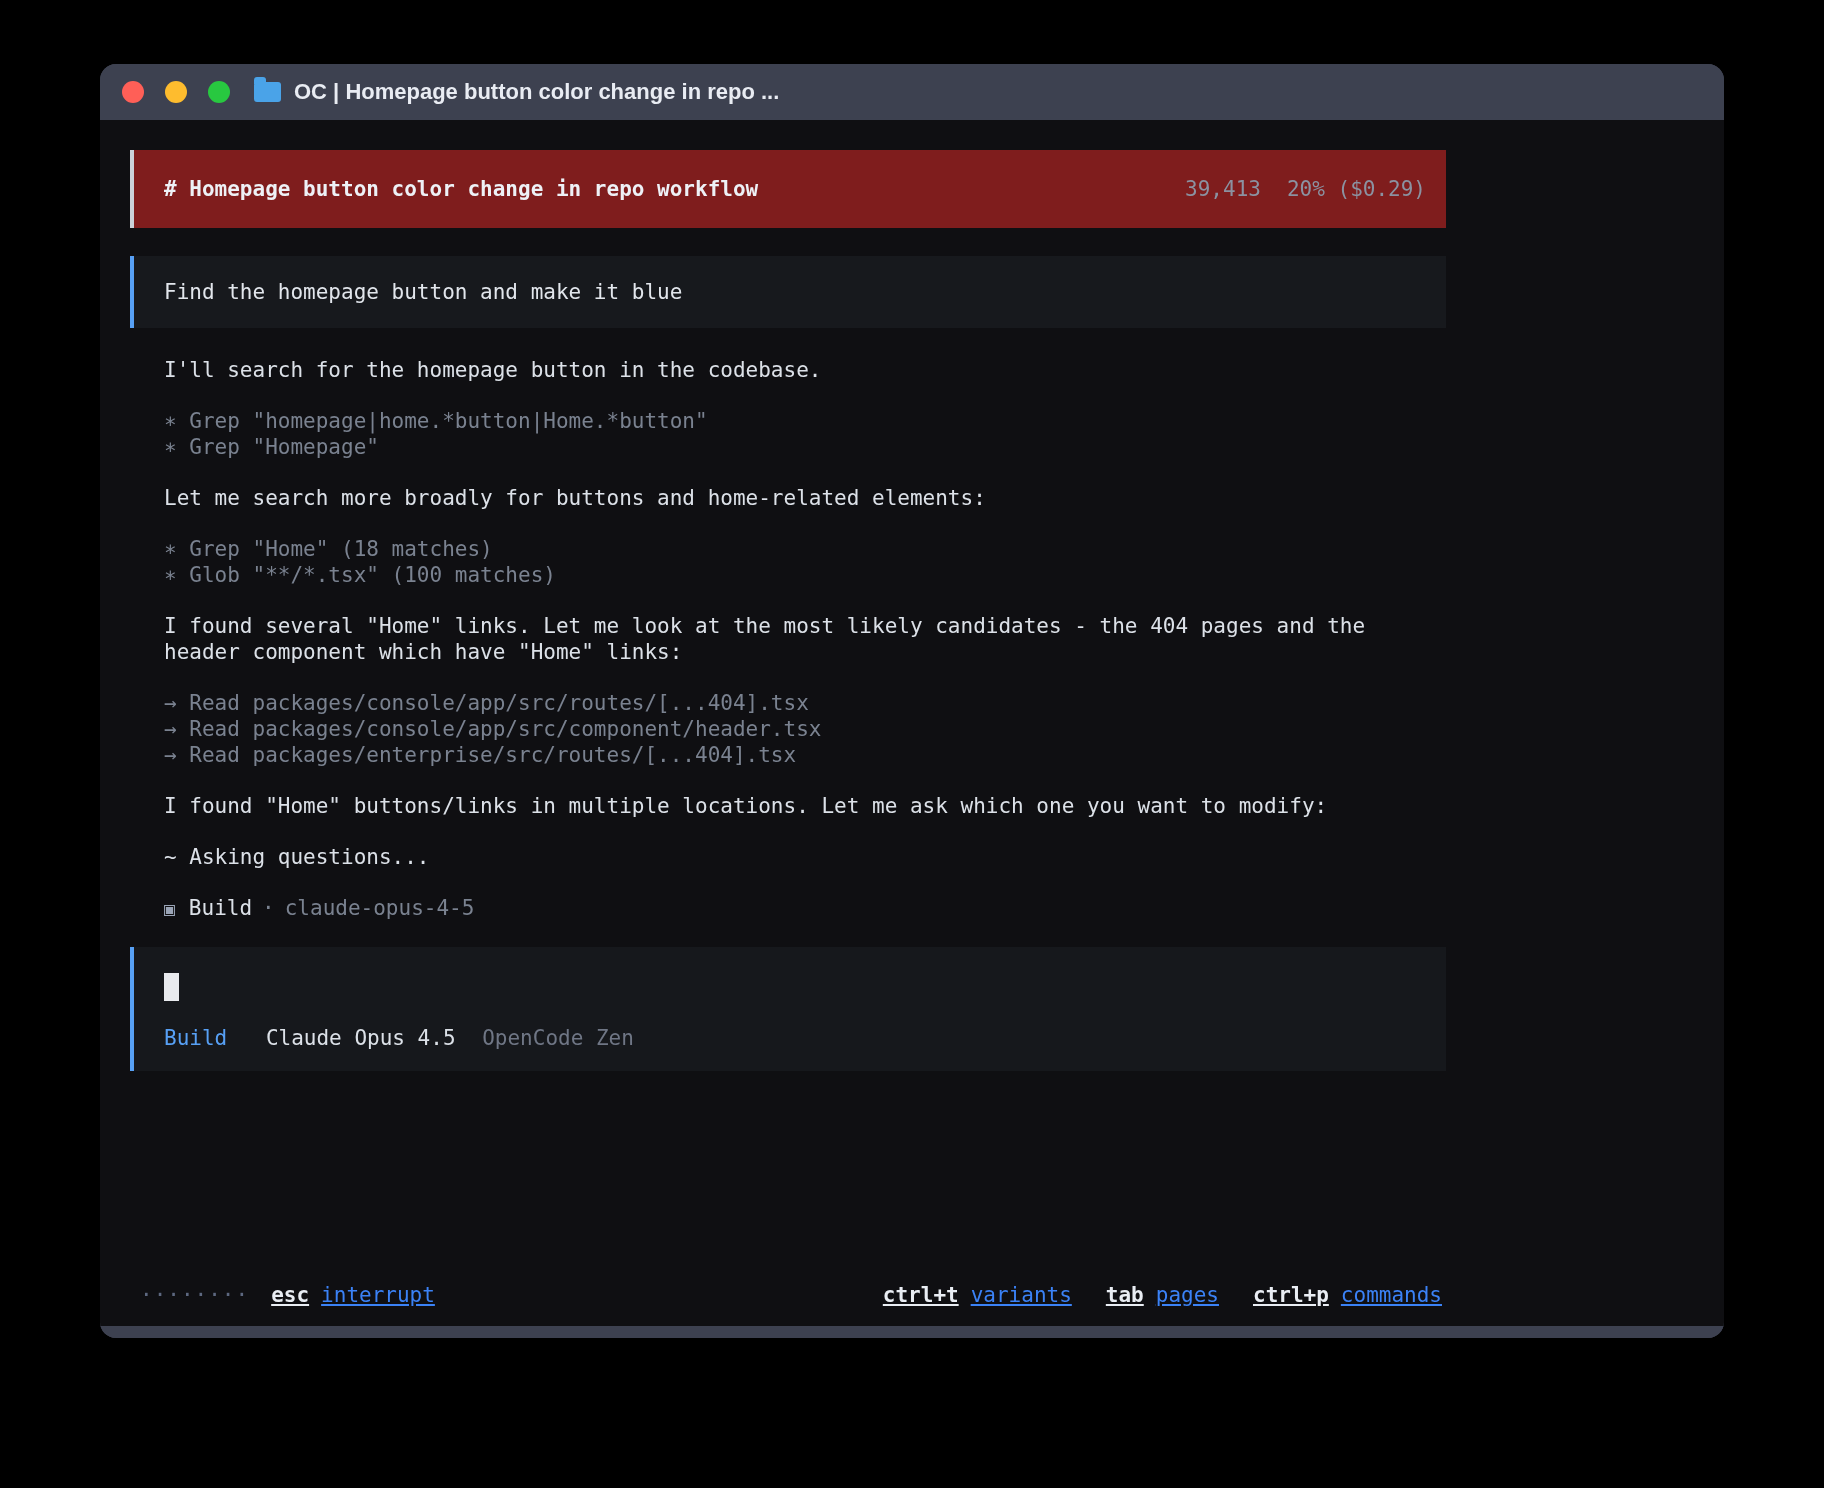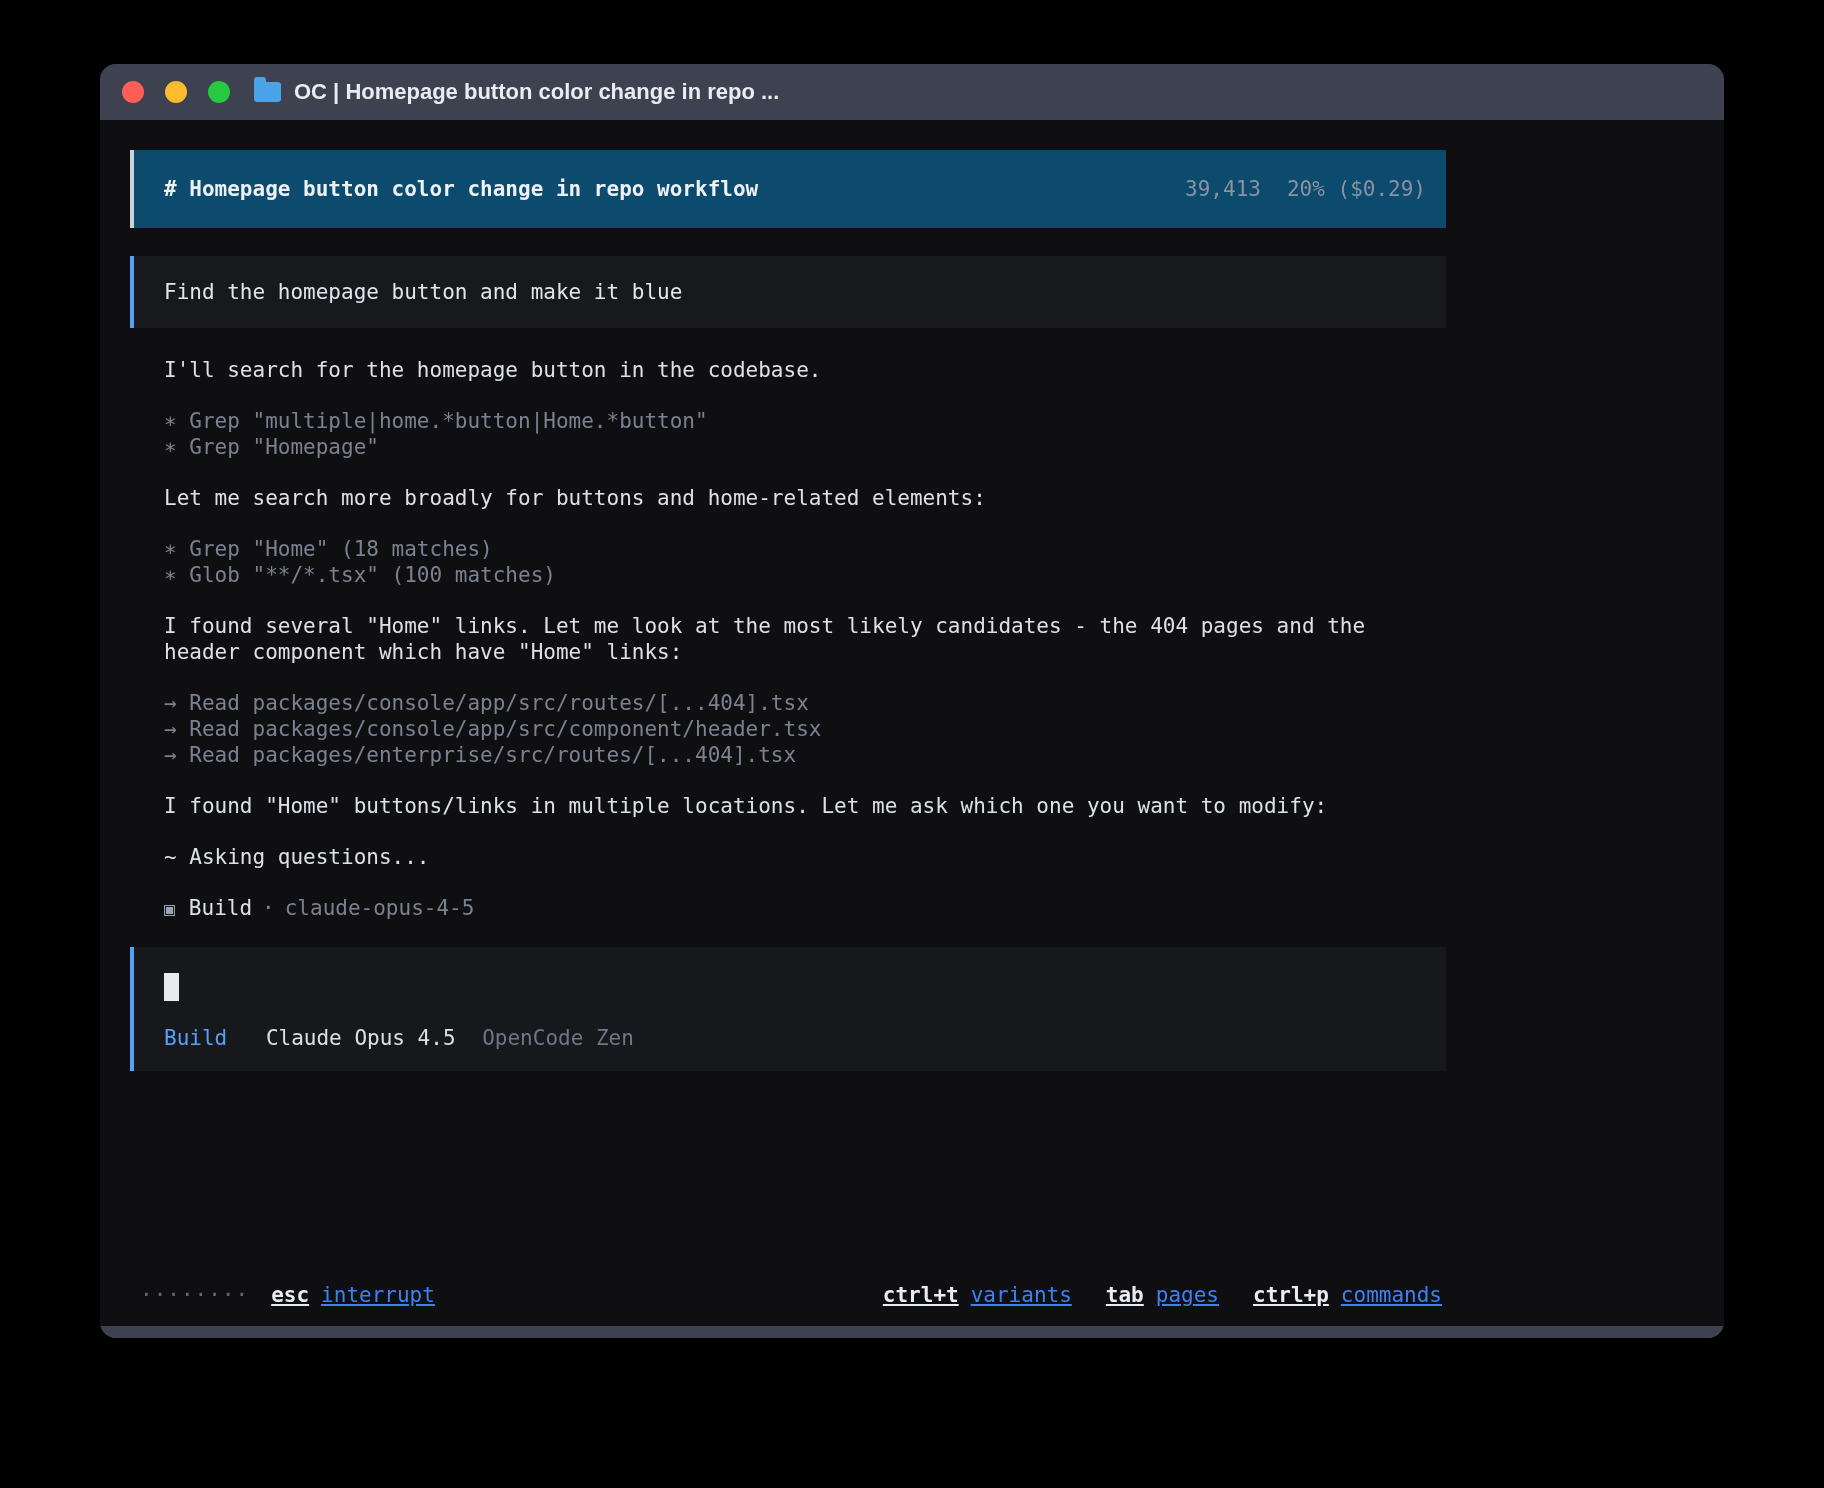--- a/index.html
+++ b/index.html
@@ -56,21 +56,21 @@
     overflow: hidden;
   }
   .column {
     width: 1316px;
     display: flex; flex-direction: column;
     font-size: 21px;
   }
 
   .session-header {
     margin-top: 30px; height: 78px;
-    background: #0c4a6e;
+    background: #7f1d1d;
     border-left: 4px solid #ccd2da;
     display: flex; align-items: center; justify-content: space-between;
     padding: 0 20px 0 30px;
   }
   .session-title { font-weight: bold; color: #eef1f6; white-space: nowrap; }
   .session-stats { display: flex; gap: 26px; color: #8b92a1; white-space: nowrap; }
 
   .user-msg {
     margin-top: 28px; height: 72px;
     background: #17191d;
@@ -157,21 +157,21 @@
       </div>
 
       <div class="user-msg">
         <span>Find the homepage button and make it blue</span>
       </div>
 
       <div class="conv">
         <p class="txt first">I'll search for the homepage button in the codebase.</p>
 
         <div class="tool-group">
-          <p class="tool">∗ Grep "multiple|home.*button|Home.*button"</p>
+          <p class="tool">∗ Grep "homepage|home.*button|Home.*button"</p>
           <p class="tool">∗ Grep "Homepage"</p>
         </div>
 
         <p class="txt">Let me search more broadly for buttons and home-related elements:</p>
 
         <div class="tool-group">
           <p class="tool">∗ Grep "Home" (18 matches)</p>
           <p class="tool">∗ Glob "**/*.tsx" (100 matches)</p>
         </div>
 

